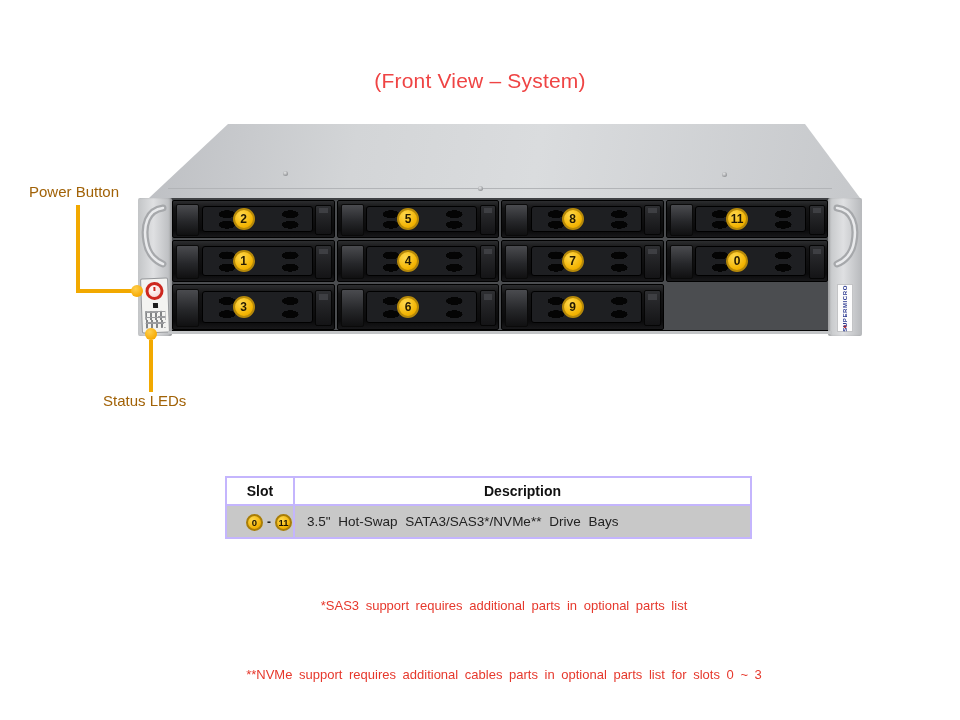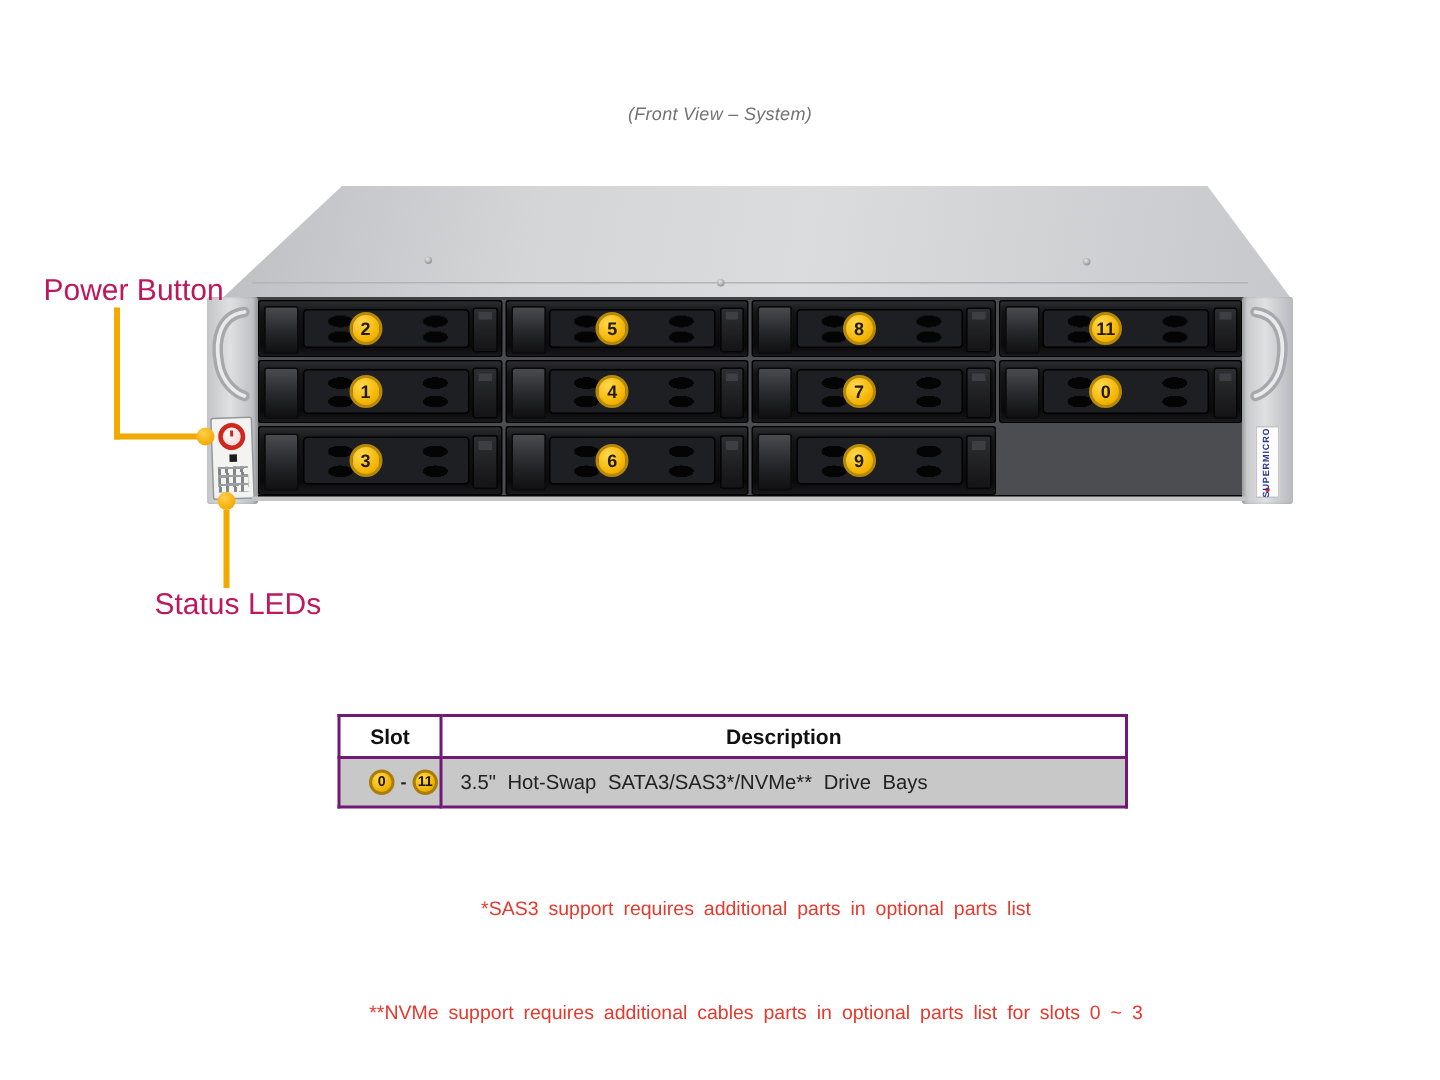--- a/index.html
+++ b/index.html
@@ -3,21 +3,21 @@
 <meta charset="utf-8">
 <style>
   html,body{margin:0;padding:0;background:#fff;}
   #canvas{
     position:relative;width:960px;height:720px;background:#ffffff;
     font-family:"Liberation Sans", sans-serif;overflow:hidden;
   }
   
   .title{
     position:absolute;top:69px;left:0;width:960px;text-align:center;
-    font-style:italic;font-size:12px;color:#737373;letter-spacing:.2px;
+    font-size:21px;color:#ef4444;letter-spacing:.2px;
   }
   
   .server{position:absolute;left:138px;top:122px;width:724px;height:218px;}
   .lid{
     position:absolute;left:0;top:0;width:724px;height:76px;
     clip-path:polygon(90px 2px,667px 2px,722px 76px,11px 76px);
     background:linear-gradient(100deg,#bcbec2 0%,#d3d5d7 30%,#dadcde 55%,#c6c8cb 100%);
   }
   .lid-seam{position:absolute;left:30px;top:66px;width:664px;height:1px;background:#b2b4b7;}
   .screw{position:absolute;width:5px;height:5px;border-radius:50%;
@@ -92,37 +92,37 @@
   }
   .tray .latch::after{content:"";position:absolute;left:18%;top:8%;width:60%;height:18%;background:#3e3f43;}
   .badge{
     position:absolute;left:44%;top:50%;transform:translate(-50%,-50%);
     width:22px;height:22px;border-radius:50%;z-index:5;box-sizing:border-box;
     background:radial-gradient(circle at 36% 30%,#ffd94f,#f3b300 68%,#d89c00);
     border:2px solid #b6890a;color:#241a02;font-weight:bold;font-size:12px;
     display:flex;align-items:center;justify-content:center;
   }
   
-  .callout-label{position:absolute;font-size:20px;color:#be185d;}
+  .callout-label{position:absolute;font-size:15px;color:#a16207;}
   .lbl-power{left:29px;top:183px;}
   .lbl-status{left:103px;top:392px;}
   .cline{position:absolute;background:#f2a900;}
   .line-pv{left:76px;top:205px;width:4px;height:88px;}
   .line-ph{left:76px;top:289px;width:58px;height:4px;}
   .line-sv{left:149px;top:340px;width:4px;height:52px;}
   .cdot{position:absolute;width:12px;height:12px;border-radius:50%;
     background:radial-gradient(circle at 38% 32%,#ffcf4d,#f6a800 75%);}
   .dot-power{left:131px;top:285px;}
   .dot-status{left:145px;top:328px;}
   
   .slot-table{
     position:absolute;left:225px;top:476px;width:527px;border-collapse:collapse;
     font-family:"Liberation Sans", sans-serif;
   }
-  .slot-table th,.slot-table td{border:2px solid #701a75;}
+  .slot-table th,.slot-table td{border:2px solid #c4b5fd;}
   .slot-table th{background:#ffffff;font-size:14px;font-weight:bold;color:#111;height:24px;text-align:center;}
   .slot-table td{background:#c8c8c8;height:29px;}
   .col-slot{width:68px;}
   .cell-slot{text-align:right;vertical-align:middle;}
   .cell-desc{font-size:13.5px;color:#222;padding-left:12px;word-spacing:4px;}
   .tbadge{
     display:inline-flex;align-items:center;justify-content:center;vertical-align:middle;
     width:17px;height:17px;border-radius:50%;box-sizing:border-box;
     background:radial-gradient(circle at 36% 30%,#ffd94f,#f0b000 70%,#d89c00);
     border:2px solid #a87d08;color:#1c1402;font-weight:bold;font-size:9.5px;

